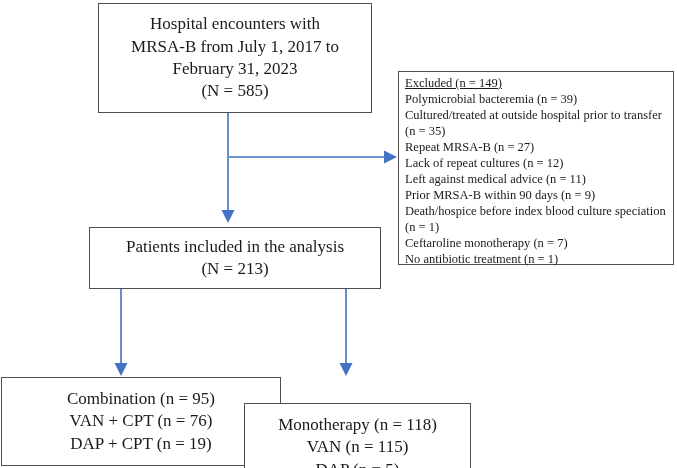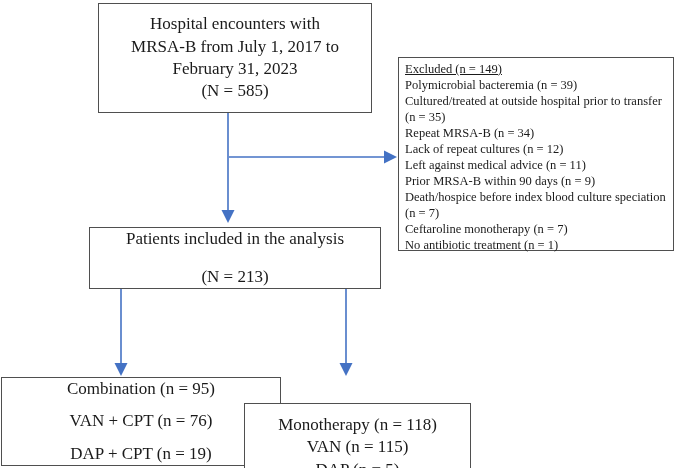--- a/index.html
+++ b/index.html
@@ -37,25 +37,25 @@
   .center-box {
     display: flex;
     flex-direction: column;
     justify-content: center;
     align-items: center;
     text-align: center;
     font-size: 17px;
     line-height: 22.4px;
   }
   .box-top      { left: 98px;  top: 3px;   width: 274px; height: 110px; }
-  .box-excluded { left: 398px; top: 57px;  width: 276px; height: 194px;
+  .box-excluded { left: 398px; top: 71px;  width: 276px; height: 194px;
                   font-size: 12.5px; line-height: 16px;
                   padding: 3px 4px 0 6px; text-align: left; }
-  .box-included { left: 89px;  top: 227px; width: 292px; height: 62px; justify-content: space-between; }
-  .box-combo    { left: 1px;   top: 377px; width: 280px; height: 89px; justify-content: space-between; }
+  .box-included { left: 89px;  top: 227px; width: 292px; height: 62px; }
+  .box-combo    { left: 1px;   top: 377px; width: 280px; height: 89px; }
   .box-mono     { left: 244px; top: 377px; width: 227px; height: 89px; margin-top: 26px; }
   .excluded-title { text-decoration: underline; }
 </style>
 </head>
 <body>
 
 <div class="canvas">
 
   <svg class="arrows" viewBox="0 0 677 468">
     <g>
@@ -80,25 +80,25 @@
     <div>Hospital encounters with</div>
     <div>MRSA-B from July 1, 2017 to</div>
     <div>February 31, 2023</div>
     <div>(N = 585)</div>
   </div>
 
   <div class="box box-excluded">
     <div class="excluded-title">Excluded (n = 149)</div>
     <div>Polymicrobial bacteremia (n = 39)</div>
     <div>Cultured/treated at outside hospital prior to transfer (n = 35)</div>
-    <div>Repeat MRSA-B (n = 34)</div>
+    <div>Repeat MRSA-B (n = 27)</div>
     <div>Lack of repeat cultures (n = 12)</div>
     <div>Left against medical advice (n = 11)</div>
     <div>Prior MRSA-B within 90 days (n = 9)</div>
-    <div>Death/hospice before index blood culture speciation (n = 7)</div>
+    <div>Death/hospice before index blood culture speciation (n = 1)</div>
     <div>Ceftaroline monotherapy (n = 7)</div>
     <div>No antibiotic treatment (n = 1)</div>
   </div>
 
   <div class="box box-included center-box">
     <div>Patients included in the analysis</div>
     <div>(N = 213)</div>
   </div>
 
   <div class="box box-combo center-box">

